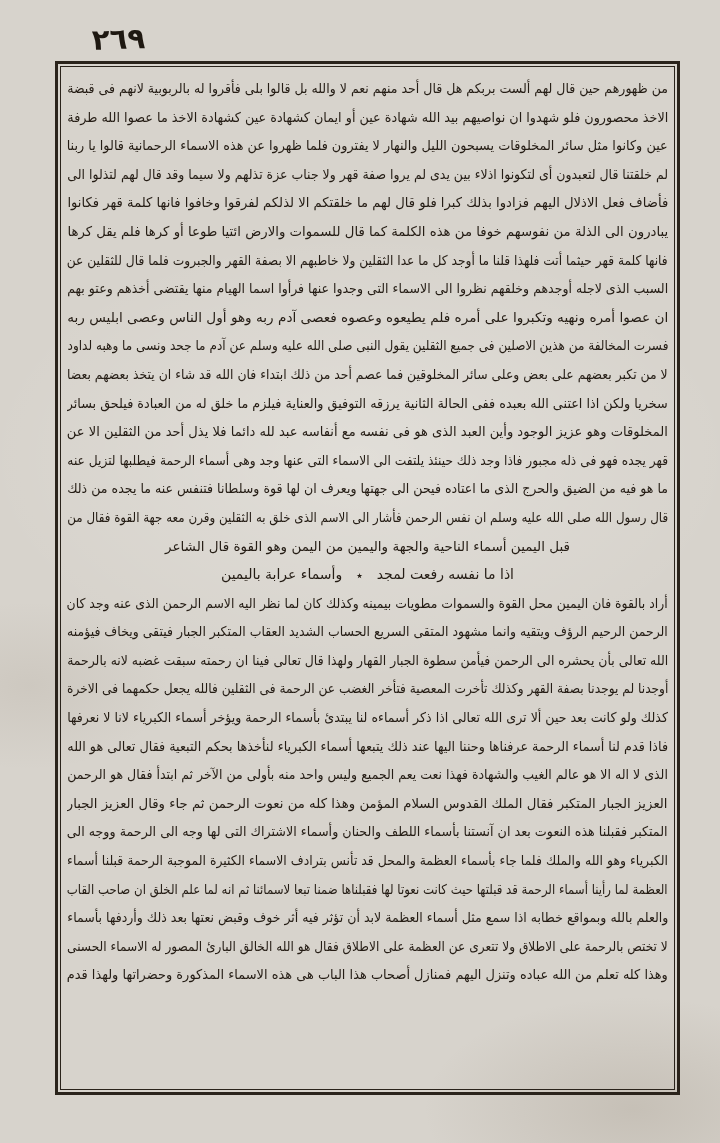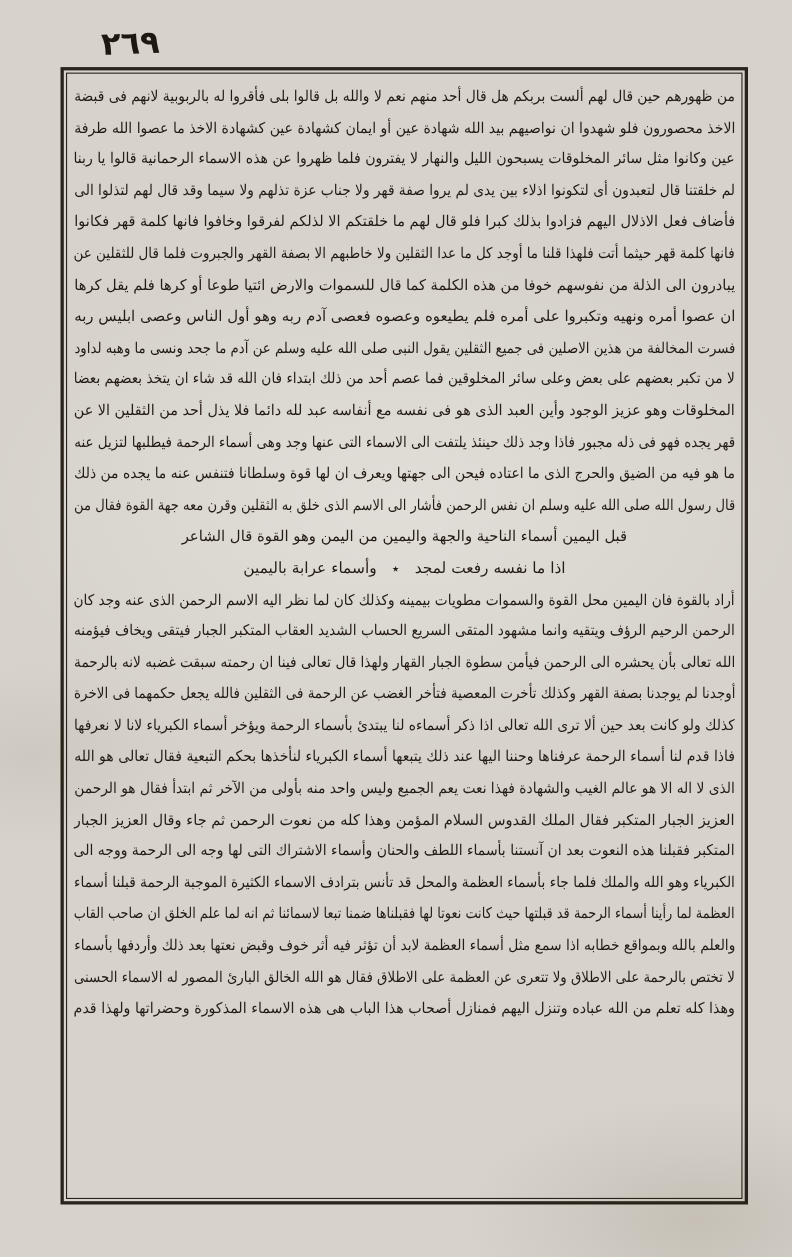--- a/index.html
+++ b/index.html
@@ -93,25 +93,27 @@
 <div class="page-number">٢٦٩</div>
 
 <div class="frame-outer">
   <div class="frame-inner">
     <div class="text-block">
         <div class="line body"><span style="transform: scaleX(0.93);">من ظهورهم حين قال لهم ألست بربكم هل قال أحد منهم نعم لا والله بل قالوا بلى فأقروا له بالربوبية لانهم فى قبضة</span></div>
         <div class="line body"><span style="transform: scaleX(0.946);">الاخذ محصورون فلو شهدوا ان نواصيهم بيد الله شهادة عين أو ايمان كشهادة عين كشهادة الاخذ ما عصوا الله طرفة</span></div>
         <div class="line body"><span style="transform: scaleX(0.95);">عين وكانوا مثل سائر المخلوقات يسبحون الليل والنهار لا يفترون فلما ظهروا عن هذه الاسماء الرحمانية قالوا يا ربنا</span></div>
         <div class="line body"><span style="transform: scaleX(0.927);">لم خلقتنا قال لتعبدون أى لتكونوا اذلاء بين يدى لم يروا صفة قهر ولا جناب عزة تذلهم ولا سيما وقد قال لهم لتذلوا الى</span></div>
         <div class="line body"><span style="transform: scaleX(0.975);">فأضاف فعل الاذلال اليهم فزادوا بذلك كبرا فلو قال لهم ما خلقتكم الا لذلكم لفرقوا وخافوا فانها كلمة قهر فكانوا</span></div>
+        <div class="line body"><span style="transform: scaleX(0.983);">يبادرون الى الذلة من نفوسهم خوفا من هذه الكلمة كما قال للسموات والارض ائتيا طوعا أو كرها فلم يقل كرها</span></div>
         <div class="line body"><span style="transform: scaleX(0.907);">فانها كلمة قهر حيثما أتت فلهذا قلنا ما أوجد كل ما عدا الثقلين ولا خاطبهم الا بصفة القهر والجبروت فلما قال للثقلين عن</span></div>
-        <div class="line body"><span style="transform: scaleX(0.983);">يبادرون الى الذلة من نفوسهم خوفا من هذه الكلمة كما قال للسموات والارض ائتيا طوعا أو كرها فلم يقل كرها</span></div>
+        <div class="line body"><span style="transform: scaleX(0.93);">السبب الذى لاجله أوجدهم وخلقهم نظروا الى الاسماء التى وجدوا عنها فرأوا اسما الهيام منها يقتضى أخذهم وعتو بهم</span></div>
         <div class="line body"><span style="transform: scaleX(1.008);">ان عصوا أمره ونهيه وتكبروا على أمره فلم يطيعوه وعصوه فعصى آدم ربه وهو أول الناس وعصى ابليس ربه</span></div>
         <div class="line body"><span style="transform: scaleX(0.895);">فسرت المخالفة من هذين الاصلين فى جميع الثقلين يقول النبى صلى الله عليه وسلم عن آدم ما جحد ونسى ما وهبه لداود</span></div>
         <div class="line body"><span style="transform: scaleX(0.919);">لا من تكبر بعضهم على بعض وعلى سائر المخلوقين فما عصم أحد من ذلك ابتداء فان الله قد شاء ان يتخذ بعضهم بعضا</span></div>
+        <div class="line body"><span style="transform: scaleX(0.947);">سخريا ولكن اذا اعتنى الله بعبده ففى الحالة الثانية يرزقه التوفيق والعناية فيلزم ما خلق له من العبادة فيلحق بسائر</span></div>
         <div class="line body"><span style="transform: scaleX(0.968);">المخلوقات وهو عزيز الوجود وأين العبد الذى هو فى نفسه مع أنفاسه عبد لله دائما فلا يذل أحد من الثقلين الا عن</span></div>
         <div class="line body"><span style="transform: scaleX(0.906);">قهر يجده فهو فى ذله مجبور فاذا وجد ذلك حينئذ يلتفت الى الاسماء التى عنها وجد وهى أسماء الرحمة فيطلبها لتزيل عنه</span></div>
         <div class="line body"><span style="transform: scaleX(0.933);">ما هو فيه من الضيق والحرج الذى ما اعتاده فيحن الى جهتها ويعرف ان لها قوة وسلطانا فتنفس عنه ما يجده من ذلك</span></div>
         <div class="line body"><span style="transform: scaleX(0.881);">قال رسول الله صلى الله عليه وسلم ان نفس الرحمن فأشار الى الاسم الذى خلق به الثقلين وقرن معه جهة القوة فقال من</span></div>
         <div class="line short"><span>قبل اليمين أسماء الناحية والجهة واليمين من اليمن وهو القوة قال الشاعر</span></div>
         <div class="line verse"><span><span>اذا ما نفسه رفعت لمجد</span><span class="verse-sep">٭</span><span>وأسماء عرابة باليمين</span></span></div>
         <div class="line body"><span style="transform: scaleX(0.921);">أراد بالقوة فان اليمين محل القوة والسموات مطويات بيمينه وكذلك كان لما نظر اليه الاسم الرحمن الذى عنه وجد كان</span></div>
         <div class="line body"><span style="transform: scaleX(0.926);">الرحمن الرحيم الرؤف ويتقيه وانما مشهود المتقى السريع الحساب الشديد العقاب المتكبر الجبار فيتقى ويخاف فيؤمنه</span></div>
         <div class="line body"><span style="transform: scaleX(0.923);">الله تعالى بأن يحشره الى الرحمن فيأمن سطوة الجبار القهار ولهذا قال تعالى فينا ان رحمته سبقت غضبه لانه بالرحمة</span></div>
         <div class="line body"><span style="transform: scaleX(0.905);">أوجدنا لم يوجدنا بصفة القهر وكذلك تأخرت المعصية فتأخر الغضب عن الرحمة فى الثقلين فالله يجعل حكمهما فى الاخرة</span></div>

